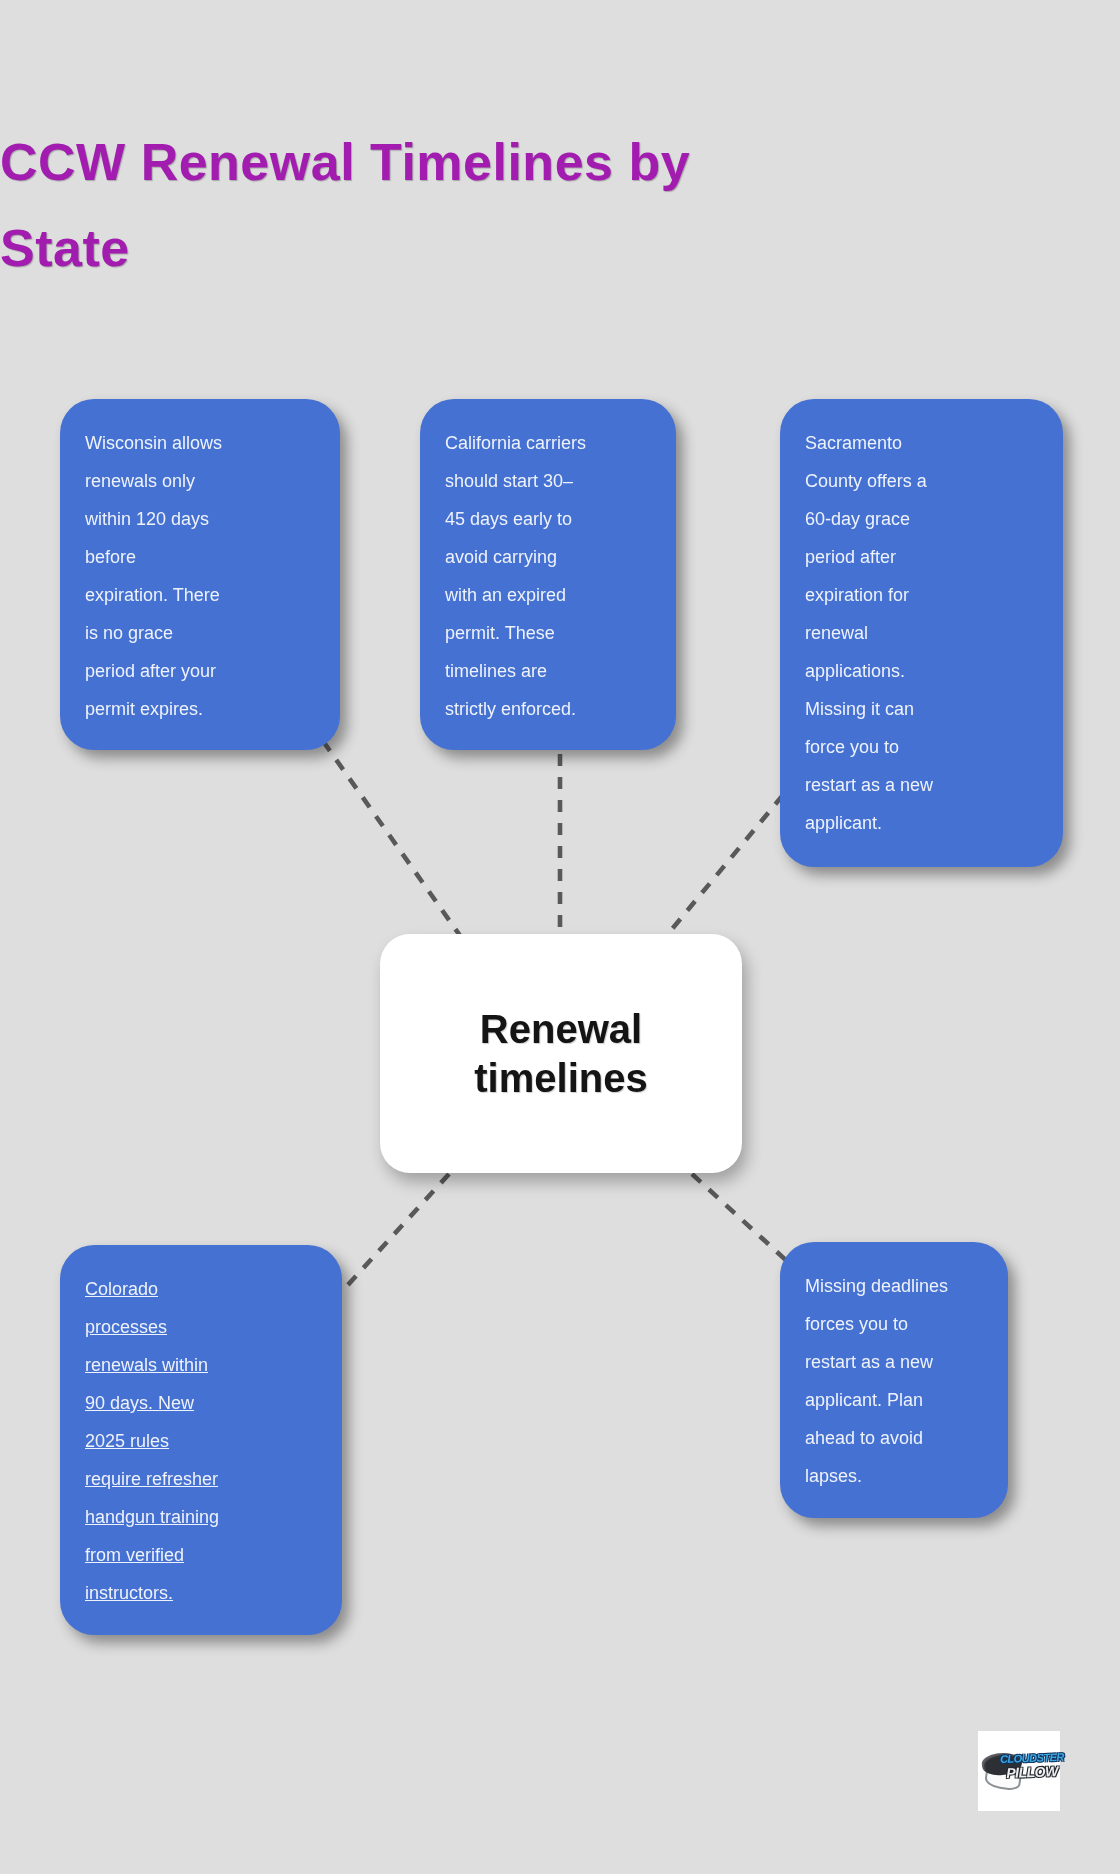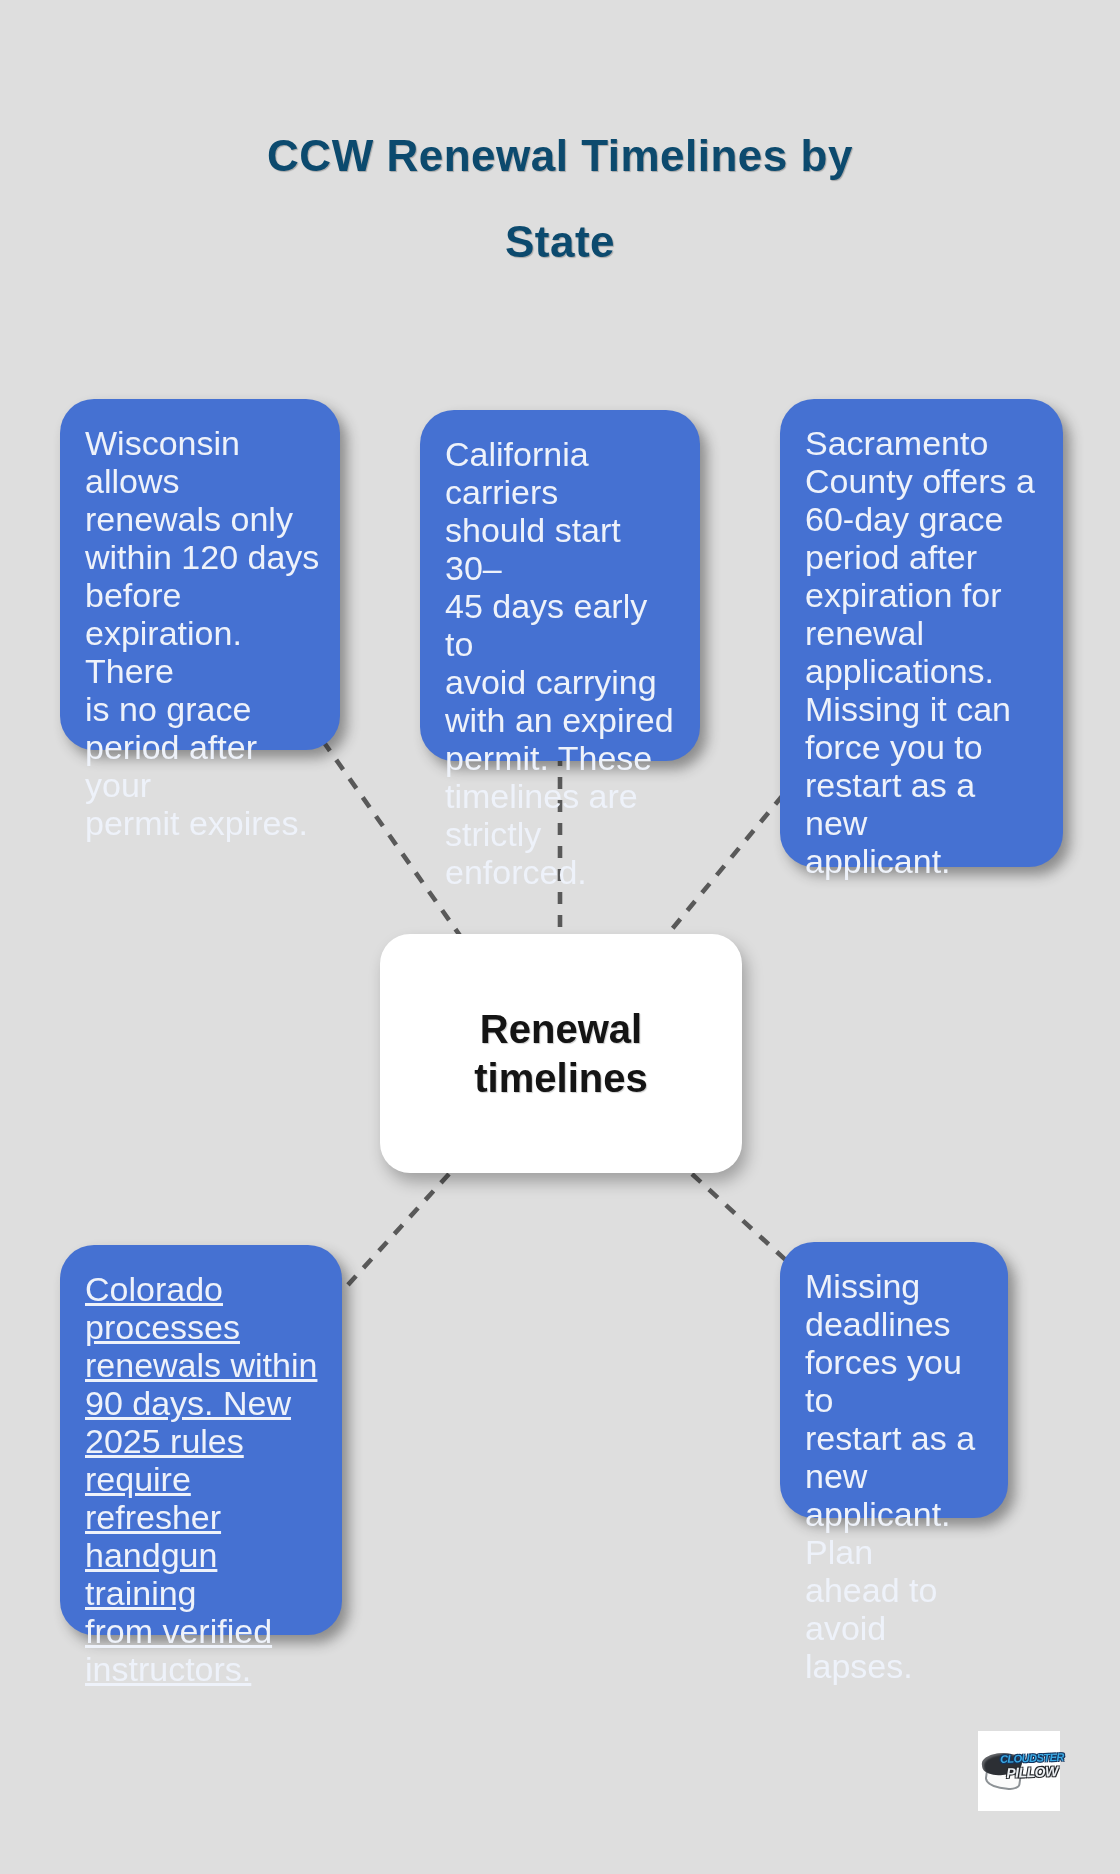--- a/index.html
+++ b/index.html
@@ -3,35 +3,35 @@
 <meta charset="utf-8">
 <style>
   html,body{margin:0;padding:0;}
   body{
     width:1120px;height:1874px;position:relative;overflow:hidden;
     background:#dedede;
     font-family:"Liberation Sans","DejaVu Sans",sans-serif;
   }
   .title{
     position:absolute;left:0;top:84px;width:1120px;
-    text-align:center;font-size:44px;font-weight:bold;
-    line-height:86px;color:#0c4a6e;white-space:pre-line;
+    font-size:52px;font-weight:bold;
+    line-height:86px;color:#a21caf;white-space:pre-line;
     letter-spacing:0.5px;
     text-shadow:1px 1px 1px rgba(0,0,0,0.25);
   }
   .connector-layer{position:absolute;left:0;top:0;z-index:1;}
   .node{
     position:absolute;z-index:2;box-sizing:border-box;
     background:#4571d2;border-radius:34px;
-    color:#eef2fa;font-size:34px;line-height:38px;
+    color:#eef2fa;font-size:18px;line-height:38px;
     padding:25px 18px 22px 25px;white-space:pre-line;
     box-shadow:7px 8px 13px rgba(40,40,40,0.45);
   }
   .node-wisconsin {left:60px; top:399px;width:280px;height:351px;}
-  .node-california{left:420px;top:399px;width:280px;height:351px;margin-top:11px;}
+  .node-california{left:420px;top:399px;width:256px;height:351px;}
   .node-sacramento{left:780px;top:399px;width:283px;height:468px;}
   .node-colorado  {left:60px; top:1245px;width:282px;height:390px;text-decoration:underline;}
   .node-missing   {left:780px;top:1242px;width:228px;height:276px;}
   .center-node{
     position:absolute;z-index:3;left:380px;top:934px;width:362px;height:239px;
     background:#ffffff;border-radius:30px;
     display:flex;align-items:center;justify-content:center;
     box-shadow:5px 9px 16px rgba(0,0,0,0.28);
   }
   .center-node-label{

